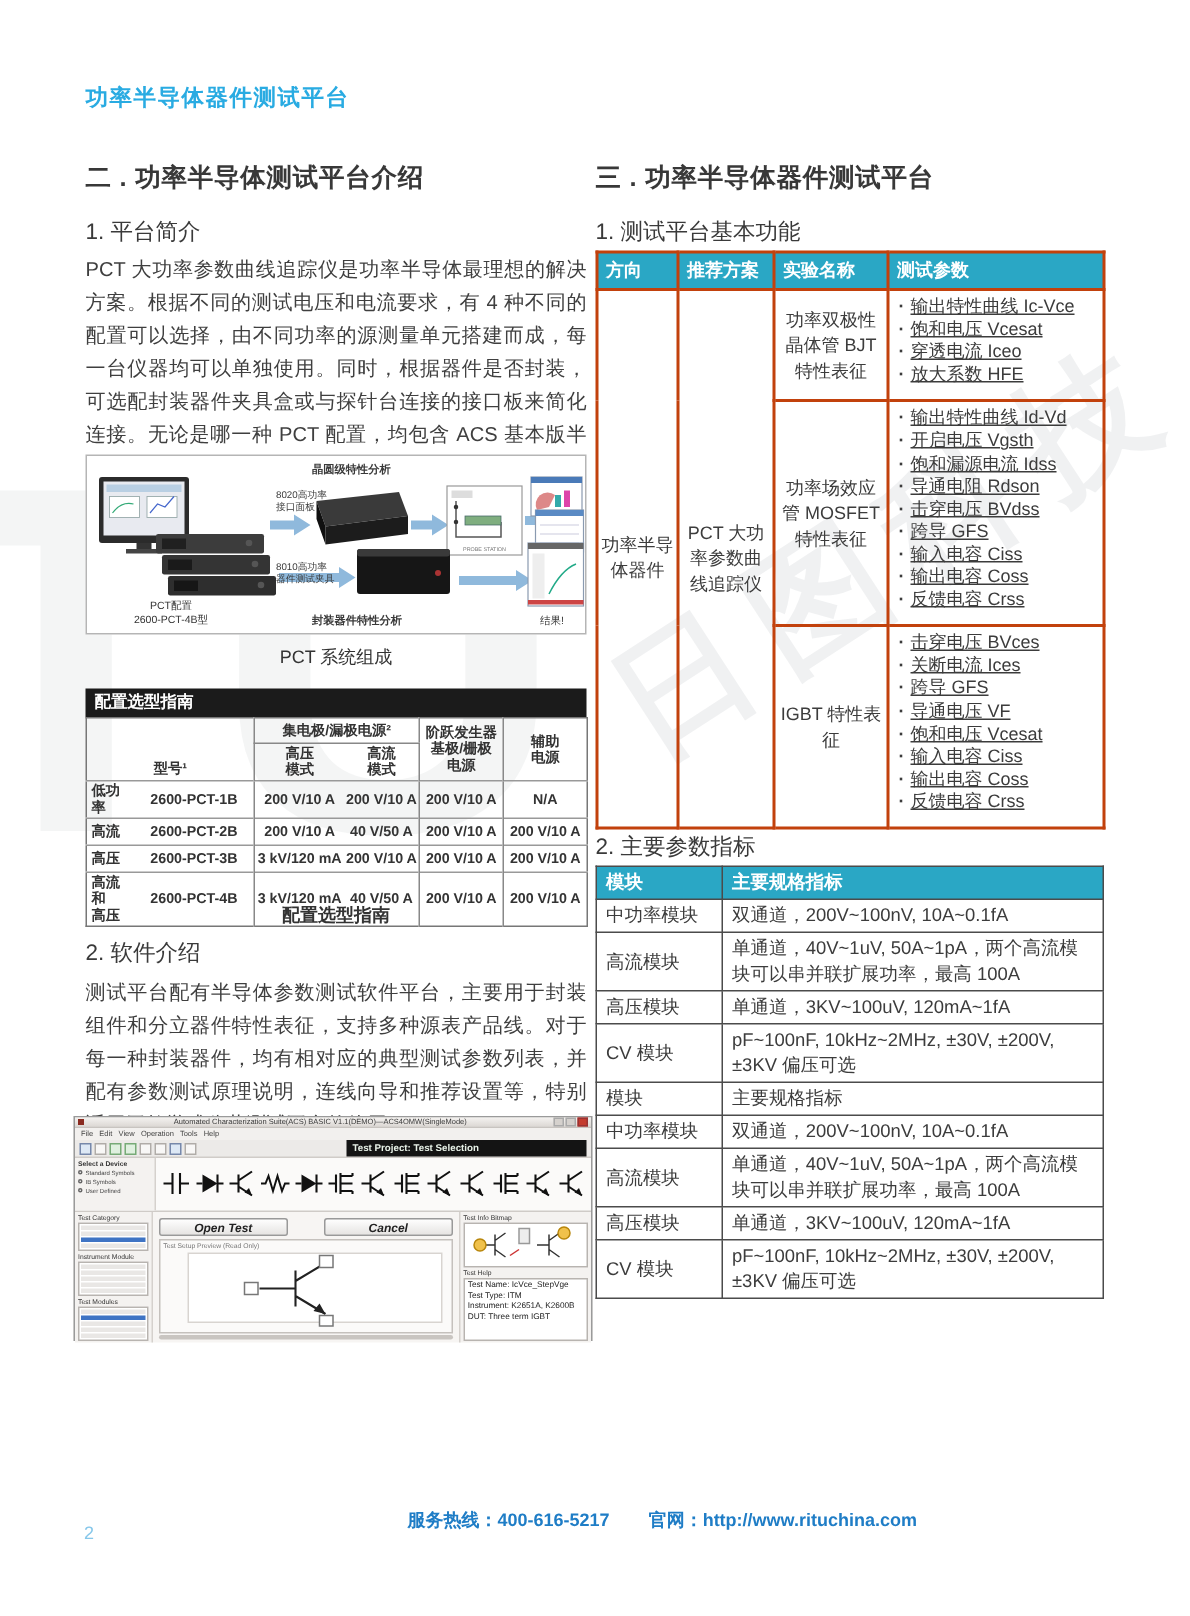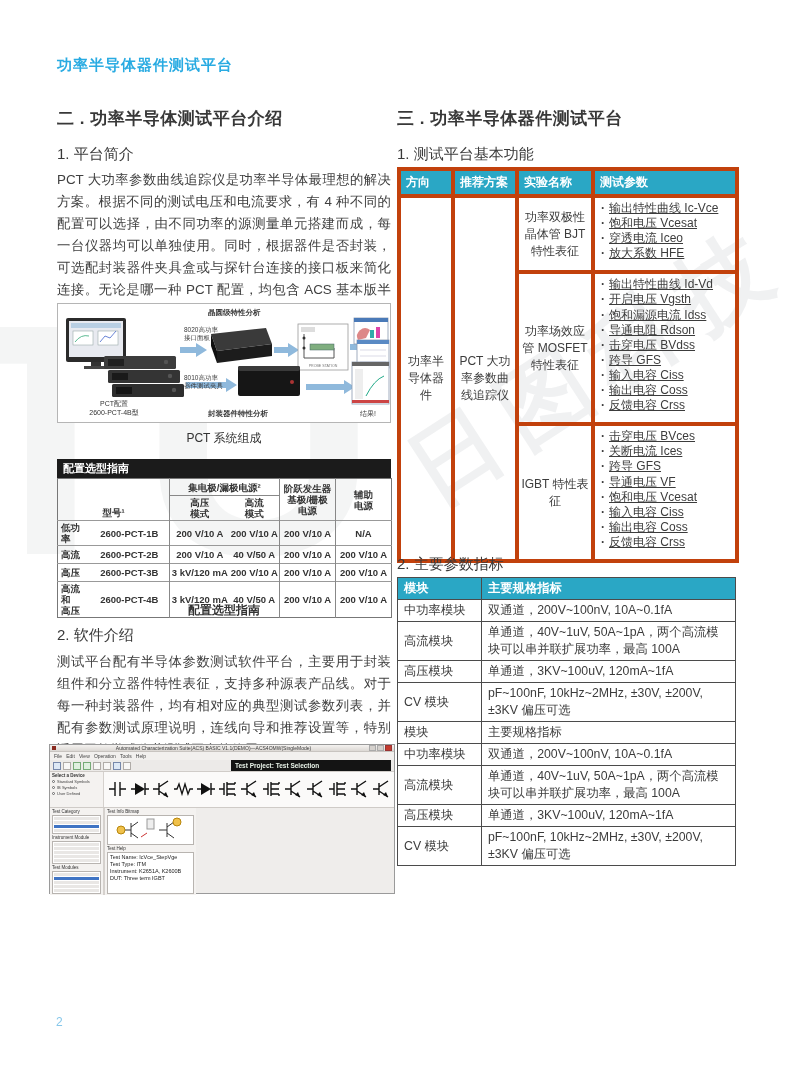--- a/index.html
+++ b/index.html
@@ -42,21 +42,21 @@
   table.config .bl { border-left:1px solid #888; }
   table.config tr.crow td { border-top:1px solid #999; line-height:11px; white-space:pre-line; }
   table.config td.ctype { text-align:left; padding-left:3px; }
   table.config tr.h1 th { height:17px; }
   table.config tr.h2 th { height:24px; }
   table.config tr.crow td { height:18px; }
   table.config tr.crow.tall td { height:26px; }
 
   
   table.funcs { width:338px; border-collapse:collapse; table-layout:fixed; font-size:12px; color:#3c3c3c; }
-  table.funcs th, table.funcs td { border:4px solid #c2410c; vertical-align:middle;margin-top:23px; }
+  table.funcs th, table.funcs td { border:2px solid #c2410c; vertical-align:middle;margin-top:23px; }
   table.funcs th { background:#2AA7C5; color:#fff; font-weight:bold; text-align:left; padding:3px 5px; height:20px; }
   table.funcs td.ctr { text-align:center; line-height:17px; padding:2px; }
   table.funcs td.params-cell { padding:3px 4px 9px 5px;text-decoration:underline; }
   .param { line-height:15.1px; padding-left:9px; position:relative; }
   .param::before { content:"·"; position:absolute; left:1px; font-weight:bold; }
 
   table.specs { width:338px; border-collapse:collapse; table-layout:fixed; font-size:12.3px; color:#3c3c3c; }
   table.specs th, table.specs td { border:1px solid #4b4b4b; padding:2px 6px; text-align:left; vertical-align:middle; line-height:17px; }
   table.specs th { background:#2AA7C5; color:#fff; font-weight:bold; height:19px; }
 
@@ -363,20 +363,41 @@
           </div>
           <div class="mini-lbl">Test Modules</div>
           <div class="mini-list">
             <div class="mini-row"></div>
               <div class="mini-row sel"></div>
               <div class="mini-row"></div>
               <div class="mini-row"></div>
               <div class="mini-row"></div>
           </div>
         </div>
+        <div class="ss-center">
+          <div class="ss-btnrow">
+            <div class="ss-btn">Open Test</div>
+            <div class="ss-btn">Cancel</div>
+          </div>
+          <div class="ss-preview">
+            <div class="ss-prevlbl">Test Setup Preview (Read Only)</div>
+            <div class="ss-canvas">
+              <svg width="110" height="52" viewBox="0 0 110 52">
+                <g stroke="#222" stroke-width="1.4" fill="none">
+                  <path d="M18,26 h24 M42,14 v24 M42,21 l20,-12 M42,31 l20,12"></path>
+                </g>
+                <polygon points="62,43 54,41 58,36" fill="#222"></polygon>
+                <rect x="8" y="22" width="9" height="8" fill="#fff" stroke="#777"></rect>
+                <rect x="58" y="4" width="9" height="8" fill="#fff" stroke="#777"></rect>
+                <rect x="58" y="44" width="9" height="7" fill="#fff" stroke="#777"></rect>
+              </svg>
+            </div>
+          </div>
+          <div class="ss-scroll"></div>
+        </div>
         <div class="ss-rightcol">
           <div class="mini-lbl">Test Info Bitmap</div>
           <div class="info-box">
             <svg width="80" height="26" viewBox="0 0 80 26">
               <g stroke="#333" stroke-width="1" fill="none">
                 <path d="M12,13 h8 M20,6 v14 M20,10 l7,-5 M20,16 l7,5"></path>
                 <path d="M48,13 h8 M56,6 v14 M56,10 l7,-5 M56,16 l7,5"></path>
               </g>
               <circle cx="10" cy="13" r="4" fill="#f0c14b" stroke="#b8860b"></circle>
               <circle cx="66" cy="5" r="4" fill="#f0c14b" stroke="#b8860b"></circle>
@@ -500,14 +521,17 @@
         <td>单通道，3KV~100uV, 120mA~1fA</td>
       </tr>
       <tr>
         <td>CV 模块</td>
         <td>pF~100nF, 10kHz~2MHz, ±30V, ±200V, ±3KV 偏压可选</td>
       </tr>
     </tbody>
       </table>
   </div>
 
+  <div class="footer">
+    <span class="gap-right">服务热线：400-616-5217</span><span class="gap"></span><span>官网：http://www.rituchina.com</span>
+  </div>
   <div class="pageno">2</div>
 </div>
 
 </body></html>

